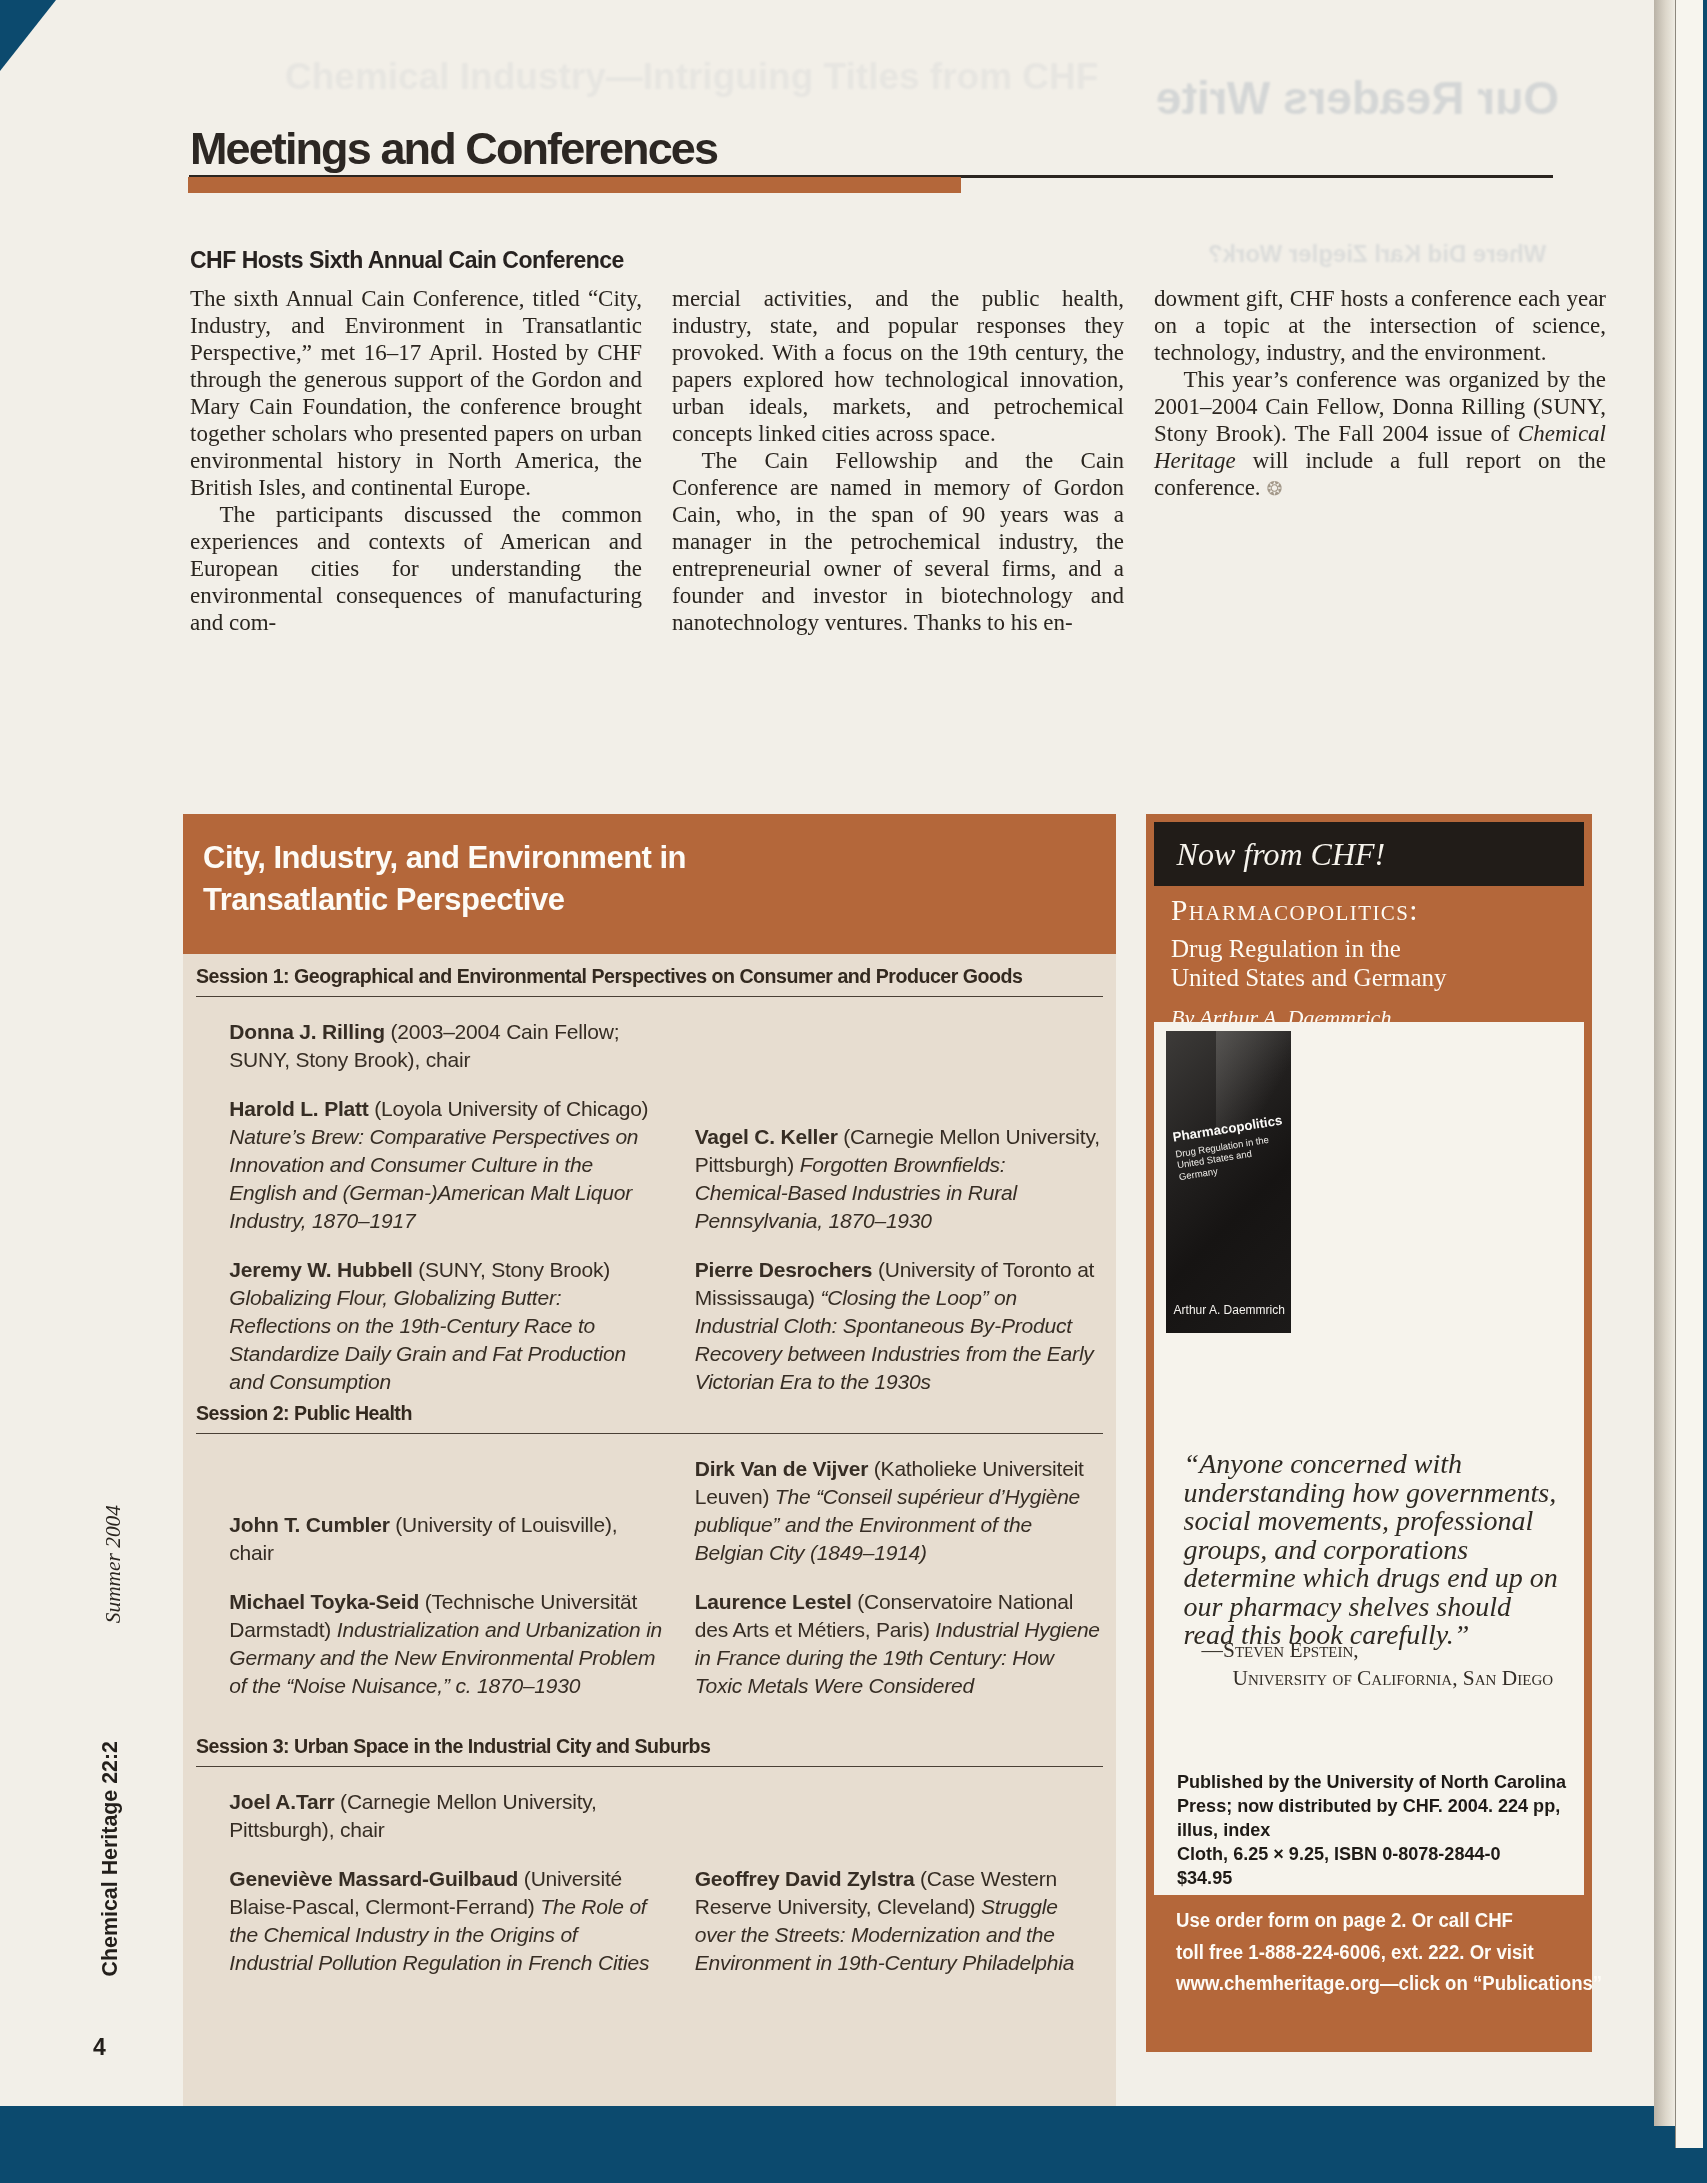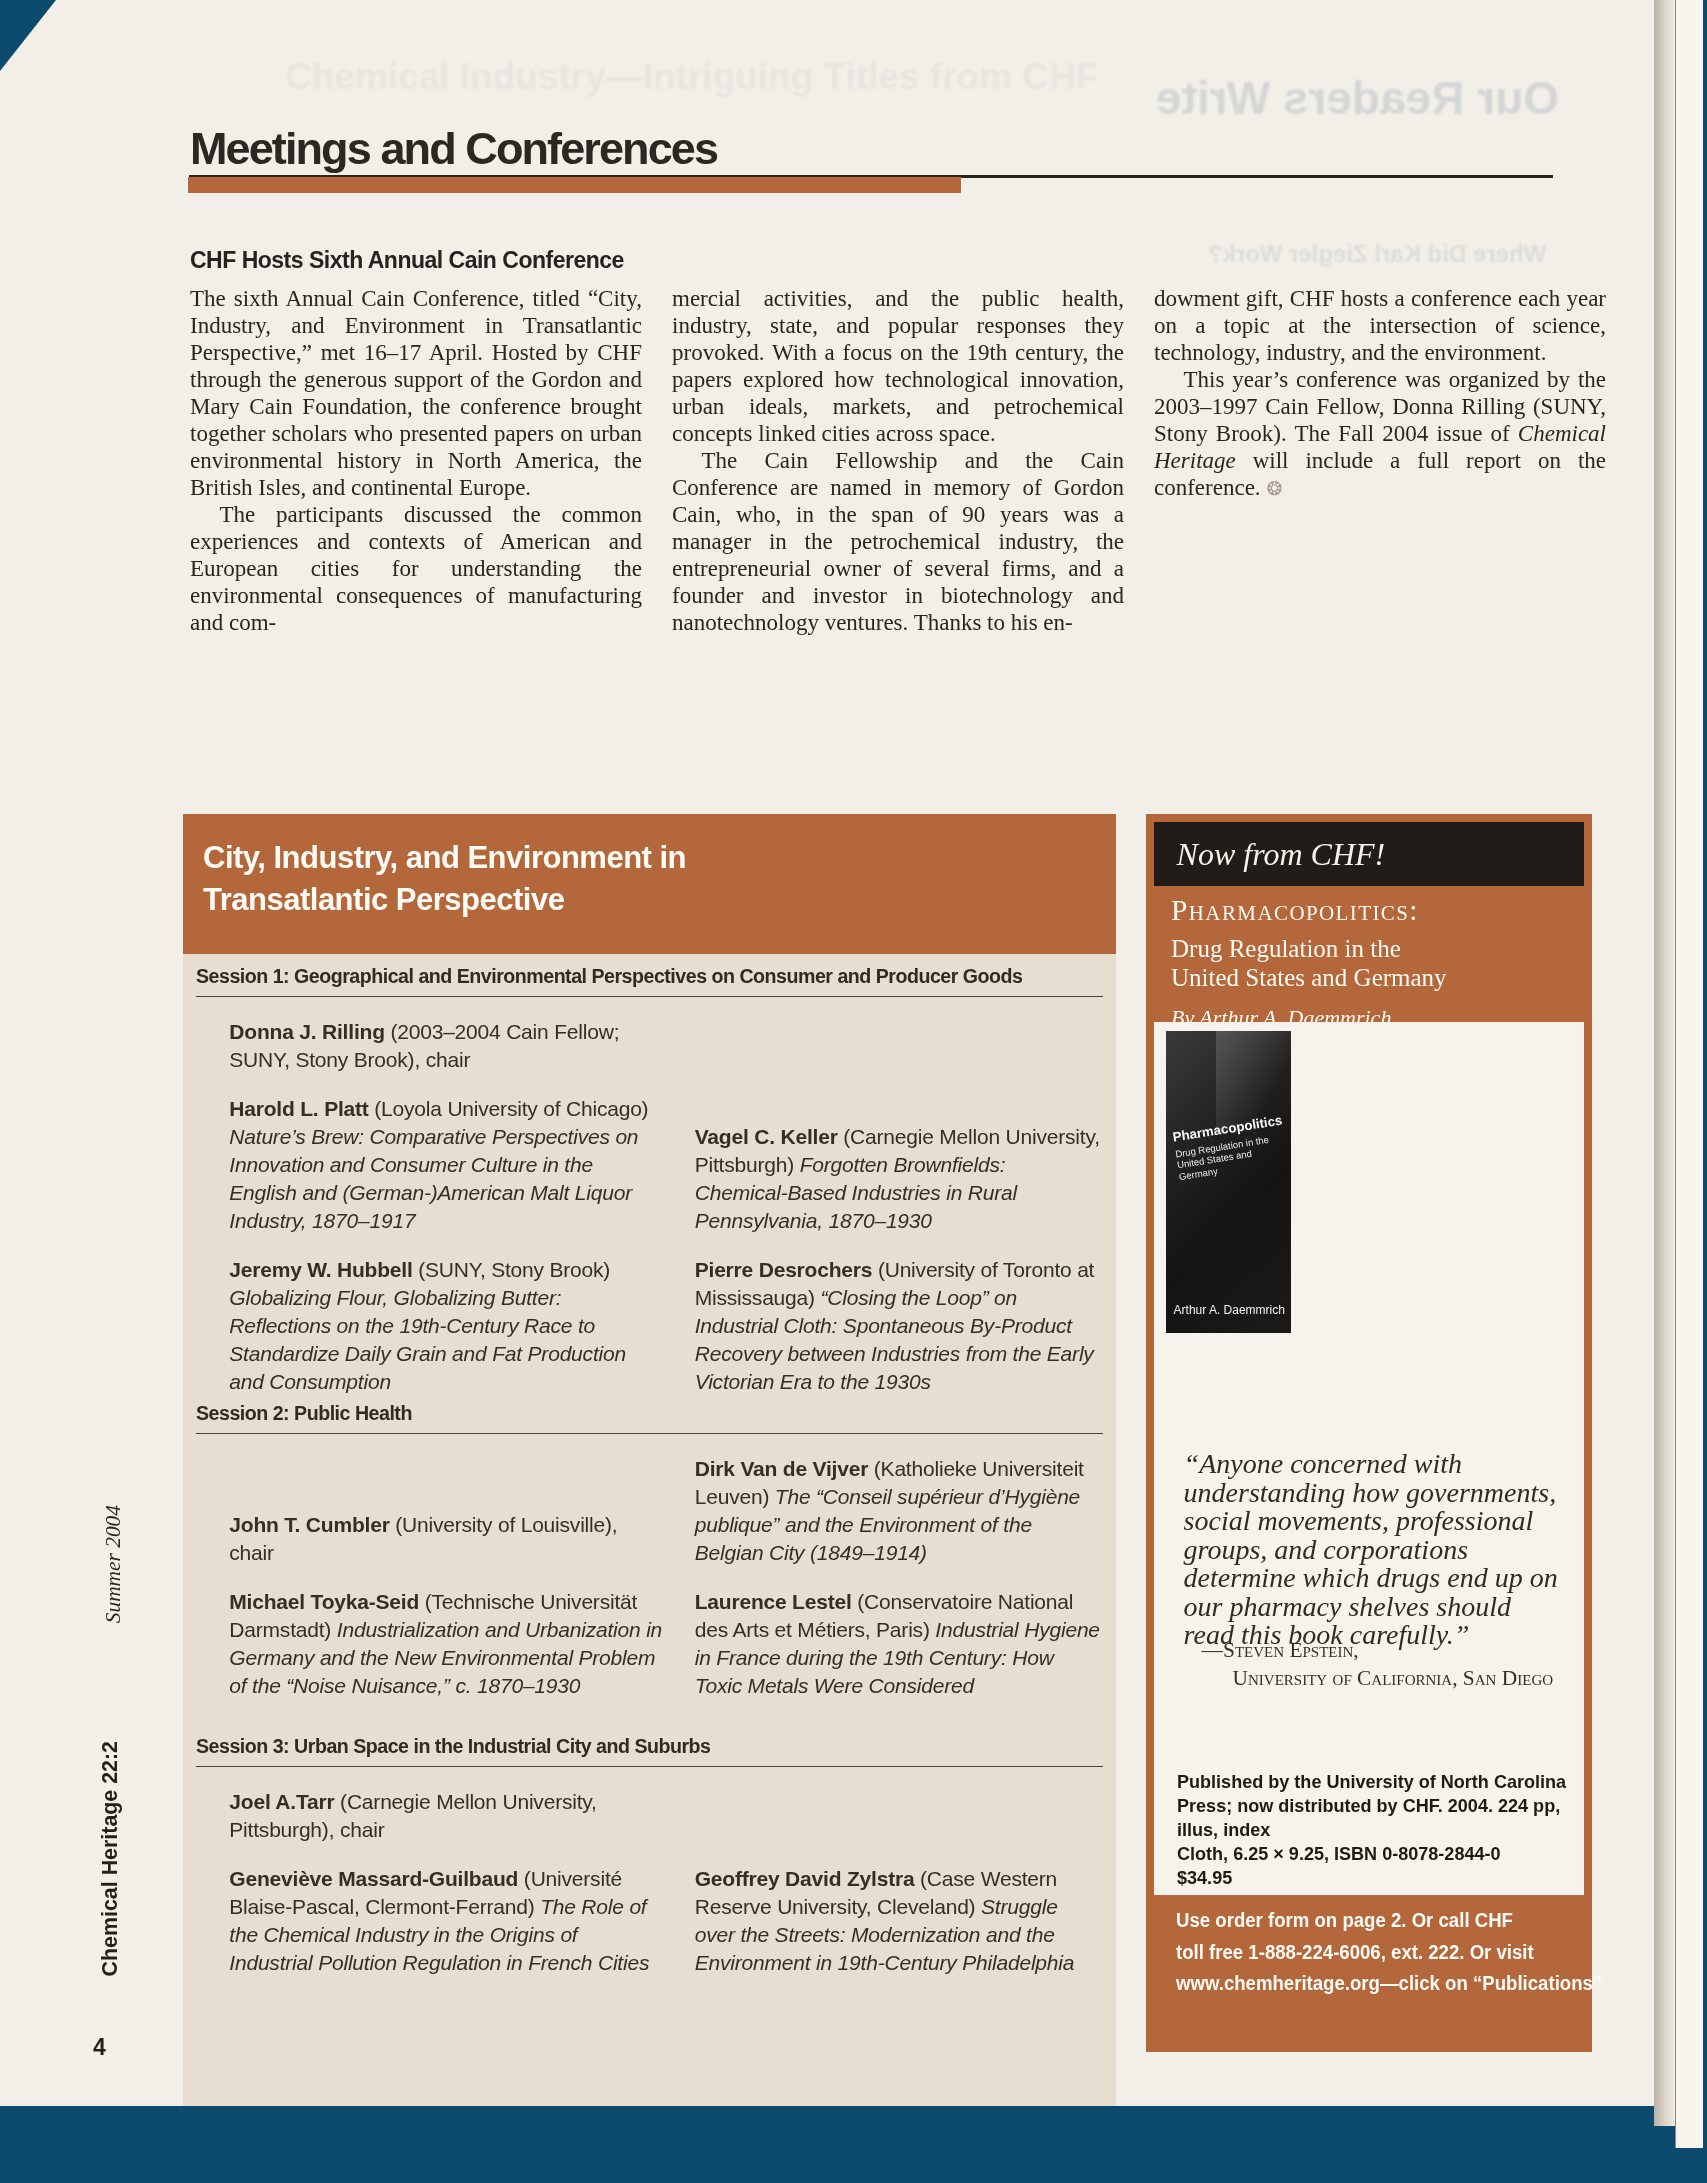--- a/index.html
+++ b/index.html
@@ -110,21 +110,21 @@
     <div class="col c1">
         <p><span>The sixth Annual Cain Conference, titled “City, Industry, and Environment in Transatlantic Perspective,” met 16–17 April. Hosted by CHF through the generous support of the Gordon and Mary Cain Foundation, the conference brought together scholars who presented papers on urban environmental history in North America, the British Isles, and continental Europe.</span></p>
         <p><span>The participants discussed the common experiences and contexts of American and European cities for understanding the environmental consequences of manufacturing and com-</span></p>
       </div>
     <div class="col c2">
         <p><span>mercial activities, and the public health, industry, state, and popular responses they provoked. With a focus on the 19th century, the papers explored how technological innovation, urban ideals, markets, and petrochemical concepts linked cities across space.</span></p>
         <p><span>The Cain Fellowship and the Cain Conference are named in memory of Gordon Cain, who, in the span of 90 years was a manager in the petrochemical industry, the entrepreneurial owner of several firms, and a founder and investor in biotechnology and nanotechnology ventures. Thanks to his en-</span></p>
       </div>
     <div class="col c3">
         <p><span>dowment gift, CHF hosts a conference each year on a topic at the intersection of science, technology, industry, and the environment.</span></p>
-        <p><span>This year’s conference was organized by the 2003–1997 Cain Fellow, Donna Rilling (SUNY, Stony Brook). The Fall 2004 issue of </span><span style="font-style: italic;">Chemical Heritage</span><span> will include a full report on the conference. </span><span class="dingbat">❂</span></p>
+        <p><span>This year’s conference was organized by the 2001–2004 Cain Fellow, Donna Rilling (SUNY, Stony Brook). The Fall 2004 issue of </span><span style="font-style: italic;">Chemical Heritage</span><span> will include a full report on the conference. </span><span class="dingbat">❂</span></p>
       </div>
 
     <div class="program-box">
       <div class="program-head">
         <div class="program-title">City, Industry, and Environment in
 Transatlantic Perspective</div>
       </div>
       <div class="session s1">
           <div class="s-head">Session 1: Geographical and Environmental Perspectives on Consumer and Producer Goods</div>
           <div class="s-rule"></div>

